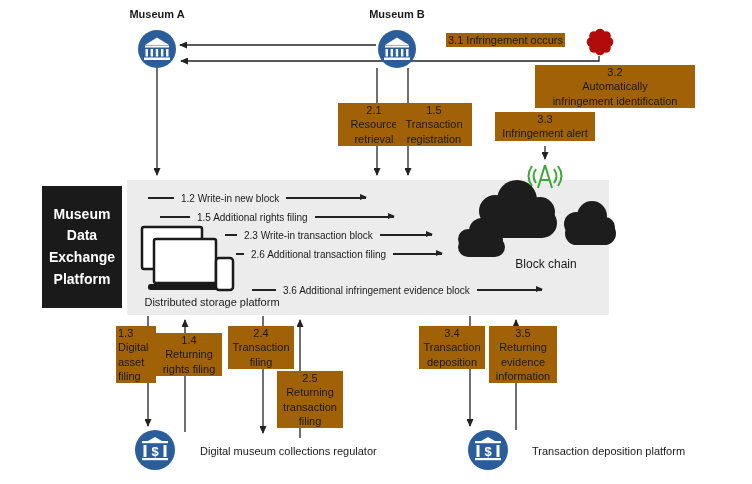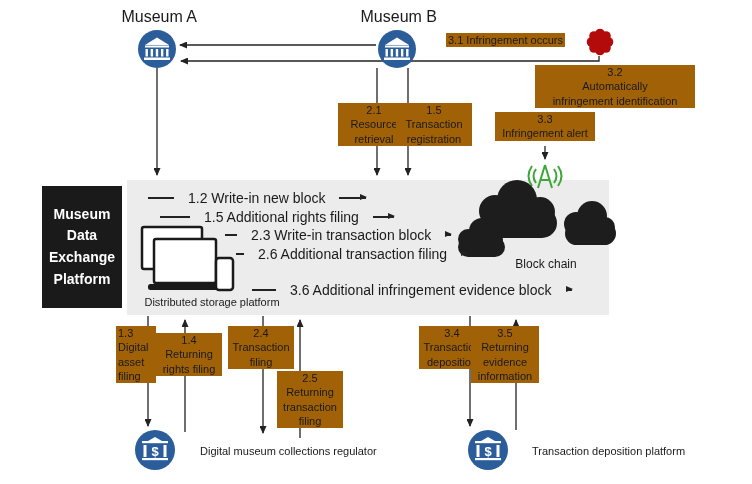--- a/index.html
+++ b/index.html
@@ -10,30 +10,30 @@
   .panel{position:absolute;left:127px;top:180px;width:482px;height:135px;background:#ececec;z-index:0}
   .blackbox{position:absolute;left:42px;top:186px;width:80px;height:122px;background:#1a1a1a;z-index:2;
     display:flex;align-items:center;justify-content:center;text-align:center;color:#fff;
     font-weight:bold;font-size:14px;line-height:1.55;white-space:pre-line}
 
   svg.layer{position:absolute;left:0;top:0;z-index:1}
 
   .lbl{position:absolute;z-index:3;font-size:11px;line-height:1.3;white-space:pre-line;
        background:#a16207;text-align:center;padding:0 2px}
   .lbl.left{text-align:left}
-  .node-title{position:absolute;z-index:3;font-weight:normal;font-size:16px;text-align:right;white-space:nowrap}
+  .node-title{position:absolute;z-index:3;font-weight:bold;font-size:11px;text-align:center;white-space:nowrap}
   .bold-label{position:absolute;z-index:3;font-weight:normal;font-size:11px;white-space:nowrap;text-align:center}
   .big{font-size:12px}
 
   .flow-row{position:absolute;z-index:3;height:14px;display:flex;align-items:center}
   .seg{height:1.3px;background:#222;flex-shrink:0}
   .seg.grow{flex:1;min-width:6px;position:relative}
   .seg.grow::after{content:"";position:absolute;right:-1px;top:-2.9px;width:0;height:0;
     border-left:7px solid #222;border-top:3.5px solid transparent;border-bottom:3.5px solid transparent}
-  .row-label{font-size:14px;white-space:nowrap;margin:0 14px;flex-shrink:0}
+  .row-label{font-size:10px;white-space:nowrap;margin:0 7px;flex-shrink:0}
 </style>
 </head>
 <body>
 
 <div class="page">
 
   <div class="panel"></div>
   <div class="blackbox">Museum
 Data
 Exchange
@@ -205,21 +205,21 @@
   <div class="lbl" style="left:228px;top:326px;width:66px">2.4
 Transaction
 filing</div>
   <div class="lbl" style="left:277px;top:371px;width:66px">2.5
 Returning
 transaction
 filing</div>
   <div class="lbl" style="left:419px;top:326px;width:66px">3.4
 Transaction
 deposition</div>
-  <div class="lbl" style="left:471px;top:326px;width:68px">3.5
+  <div class="lbl" style="left:489px;top:326px;width:68px">3.5
 Returning
 evidence
 information</div>
 
   <div class="bold-label" style="left:200px;top:445px">Digital museum collections regulator</div>
   <div class="bold-label" style="left:532px;top:445px">Transaction deposition platform</div>
 
 </div>
 
 </body></html>

